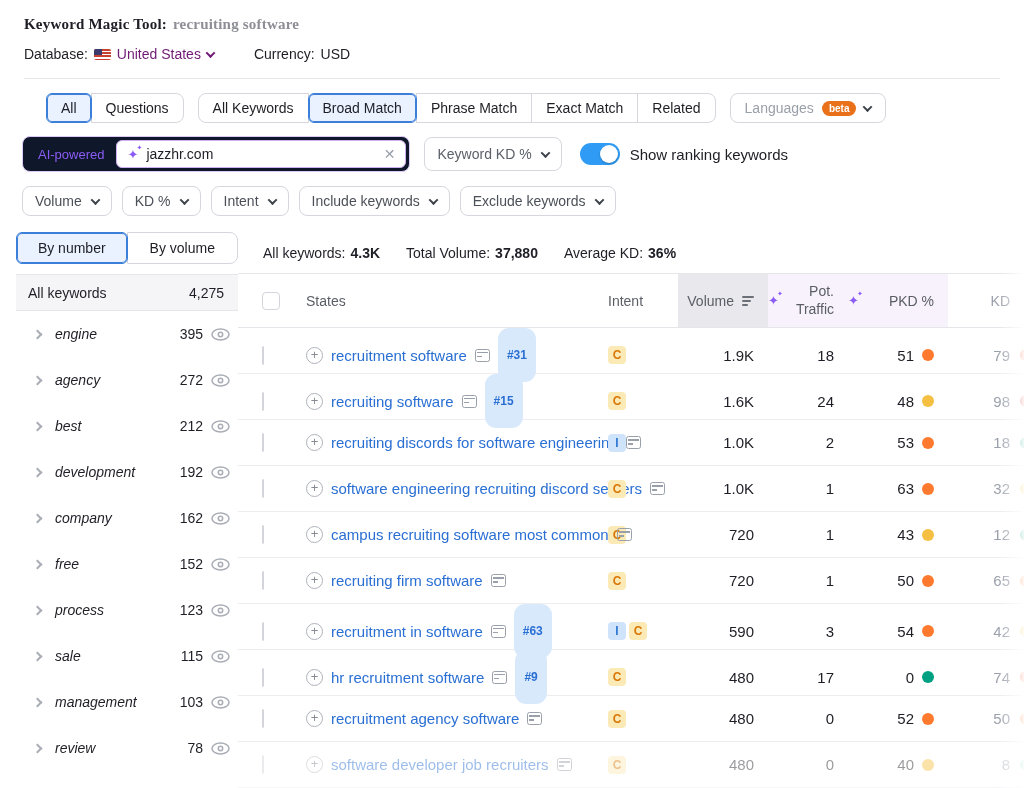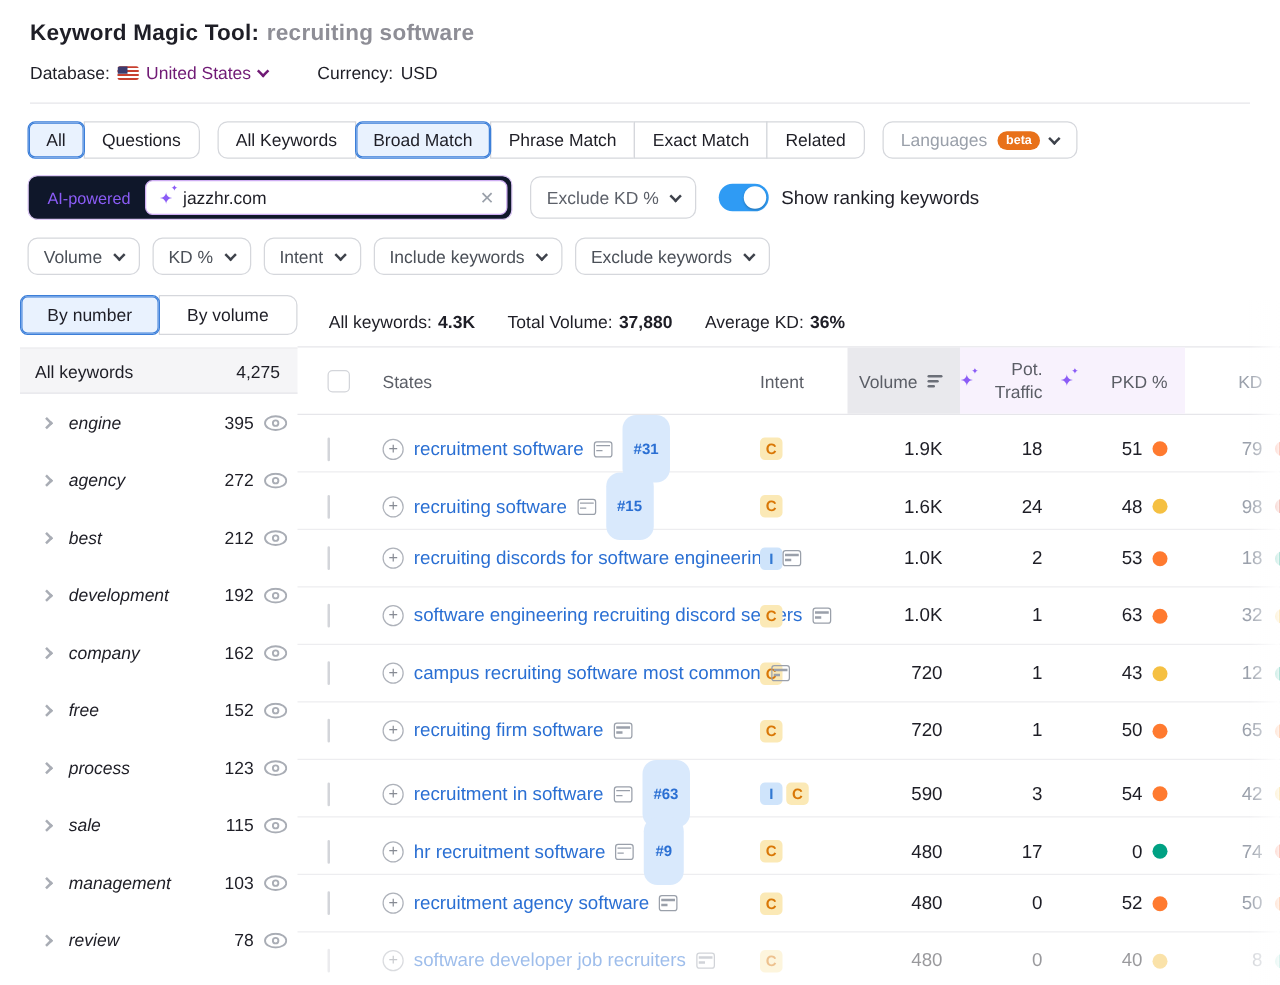--- a/index.html
+++ b/index.html
@@ -1,36 +1,36 @@
 <!DOCTYPE html>
 <html><head>
 <meta charset="utf-8">
 <style>
   * { margin:0; padding:0; box-sizing:border-box; }
   html,body { width:1024px; height:788px; overflow:hidden; background:#fff;
     font-family:"Liberation Sans", sans-serif; color:#1e1e26; }
 
   
   .page-header { padding:16px 24px 0 24px; }
-  .title-line { font-size:18px; font-weight:bold; letter-spacing:.2px; }
+  .title-line { font-size:15px; font-weight:bold; letter-spacing:.2px;font-family:Liberation Serif, serif; }
   .title-line .query { color:#8e8e96; font-weight:600; margin-left:6px; }
   .meta-line { display:flex; align-items:center; gap:6px; margin-top:13px; font-size:14px; }
   .flag { display:inline-block; width:17px; height:11px; border-radius:2px; position:relative;
     background:repeating-linear-gradient(#c8402f 0 1.6px,#fff 1.6px 3.2px); overflow:hidden; }
   .flag::before { content:""; position:absolute; left:0; top:0; width:8px; height:6px; background:#3c3b6e; }
   .db-link { color:#701a75; cursor:pointer; display:inline-flex; align-items:center; gap:6px; }
   .chev { display:inline-block; width:7px; height:7px; border-right:2px solid currentColor;
     border-bottom:2px solid currentColor; transform:rotate(45deg) translate(-1px,-1px); }
   .chev-right { transform:rotate(-45deg); }
   .currency { margin-left:34px; }
   .divider { border-top:1px solid #e6e6ea; margin-top:16px; }
 
   
   .toolbar { padding:14px 22px 0 22px; }
-  .tabs-row { display:flex; align-items:center; gap:14px; }
+  .tabs-row { display:flex; align-items:center; gap:14px;margin-left:24px; }
   .seg-group { display:flex; }
   .seg-btn { font-size:14px; padding:6px 14px; background:#fff; border:1px solid #d5d7dc;
     cursor:pointer; color:#1e1e26; margin-left:-1px; position:relative; }
   .seg-btn:first-child { border-radius:8px 0 0 8px; margin-left:0; }
   .seg-btn:last-child { border-radius:0 8px 8px 0; }
   .seg-btn.selected { background:#e9f2fe; border-color:#3c7fd9; box-shadow:inset 0 0 0 1px #3c7fd9; z-index:2; border-radius:6px; }
   .langs-btn { display:inline-flex; align-items:center; gap:8px; font-size:14px; color:#9aa0aa;
     border:1px solid #d5d7dc; border-radius:8px; padding:6px 14px; background:#fff; cursor:pointer; }
   .beta-badge { background:#e8711a; color:#fff; font-size:10px; font-weight:bold;
     padding:2px 7px; border-radius:9px; }
@@ -167,21 +167,21 @@
   <div class="search-row">
     <div class="ai-wrap">
       <span class="ai-label">AI-powered</span>
       <div class="ai-input">
         <span class="spark">✦<i>✦</i></span>
         <input value="jazzhr.com" style="">
         <span class="clear-x">✕</span>
       </div>
     </div>
     <button class="select-btn">
-      <span>Exclude KD %</span>
+      <span>Keyword KD %</span>
       <span class="chev"></span>
     </button>
     <div class="toggle-wrap">
       <div class="toggle">
         <div class="knob"></div>
       </div>
       <span class="toggle-label">Show ranking keywords</span>
     </div>
   </div>
 

